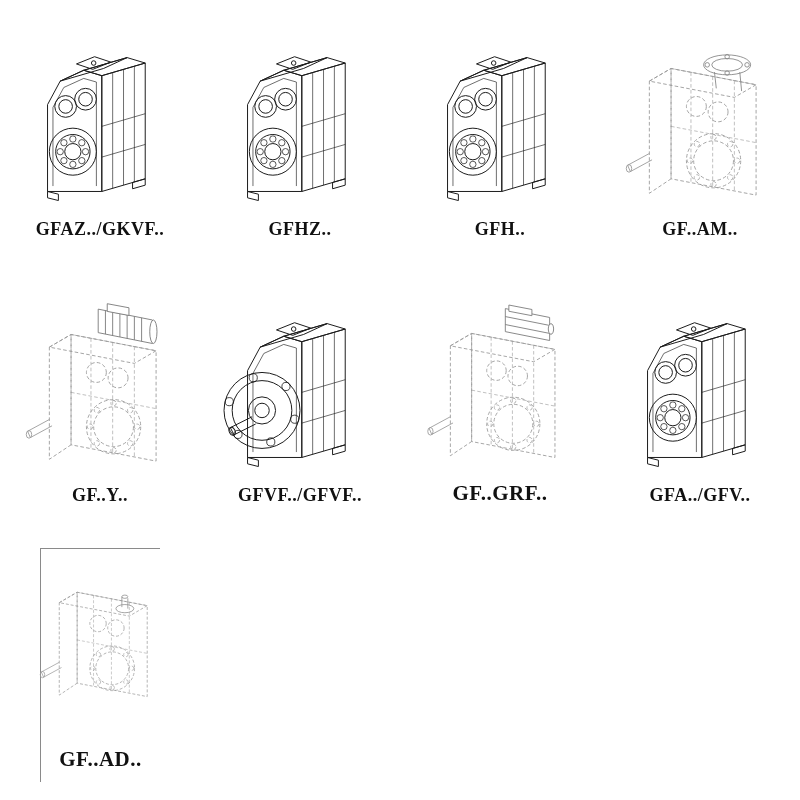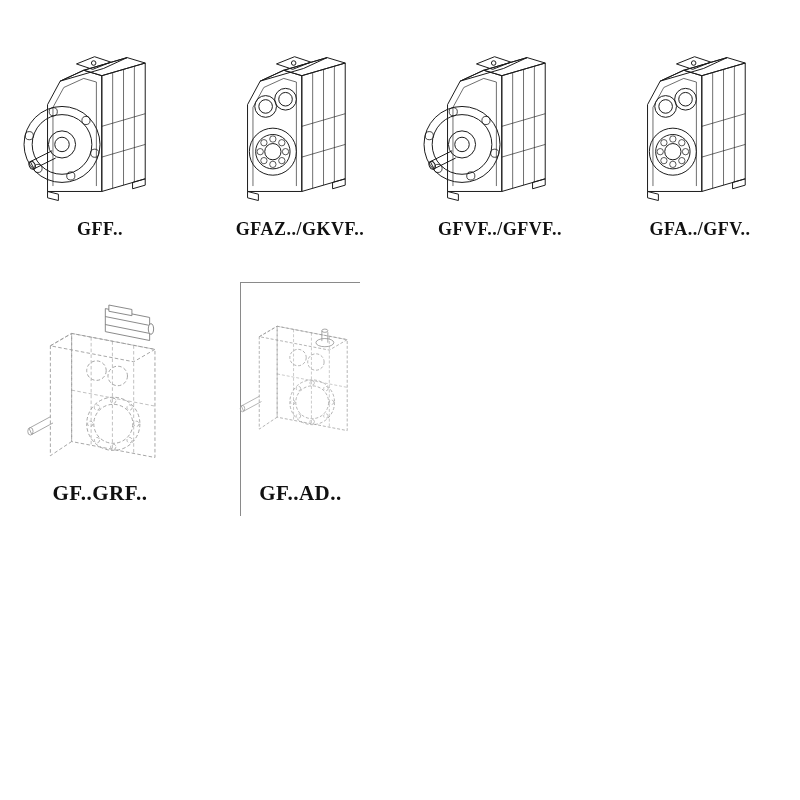--- a/index.html
+++ b/index.html
@@ -144,61 +144,79 @@
         <ellipse cx="122" cy="80" rx="12" ry="5.5"></ellipse>
         <path d="M118,64 L118,78 M126,66 L126,80"></path>
         <ellipse cx="122" cy="64" rx="4" ry="2.2"></ellipse>
       </g>
     </g>
   </defs>
 </svg>
 
 <div class="catalog">
 
+
+  <figure class="cell">
+    <svg class="drawing" viewBox="0 0 180 220">
+        <use href="#g-bores"></use>
+      </svg>
+    <figcaption class="label">GFAZ../GKVF..</figcaption>
+  </figure>
+
+  <figure class="cell">
+    <svg class="drawing" viewBox="0 0 180 220">
+        <use href="#g-bores"></use>
+      </svg>
+    <figcaption class="label">GFHZ..</figcaption>
+  </figure>
+
+
+  <figure class="cell">
+    <svg class="drawing" viewBox="0 0 180 220">
+        <use href="#g-bores"></use>
+      </svg>
+    <figcaption class="label">GFH..</figcaption>
+  </figure>
+
+
+  <figure class="cell">
+    <svg class="drawing" viewBox="0 0 180 220">
+        <use href="#g-am"></use>
+      </svg>
+    <figcaption class="label">GF..AM..</figcaption>
+  </figure>
+
+  <figure class="cell">
+    <svg class="drawing" viewBox="0 0 180 220">
+        <use href="#g-y"></use>
+      </svg>
+    <figcaption class="label">GF..Y..</figcaption>
+  </figure>
+
   <figure class="cell">
     <svg class="drawing" viewBox="0 0 180 220">
         <use href="#g-flange"></use>
       </svg>
-    <figcaption class="label">GFF..</figcaption>
-  </figure>
-
-  <figure class="cell">
-    <svg class="drawing" viewBox="0 0 180 220">
-        <use href="#g-bores"></use>
-      </svg>
-    <figcaption class="label">GFAZ../GKVF..</figcaption>
-  </figure>
-
-
-
-
-
-
-
-  <figure class="cell">
-    <svg class="drawing" viewBox="0 0 180 220">
-        <use href="#g-flange"></use>
-      </svg>
     <figcaption class="label">GFVF../GFVF..</figcaption>
   </figure>
 
   <figure class="cell">
     <svg class="drawing" viewBox="0 0 180 220">
+        <use href="#g-grf"></use>
+      </svg>
+    <figcaption class="label big">GF..GRF..</figcaption>
+  </figure>
+
+  <figure class="cell">
+    <svg class="drawing" viewBox="0 0 180 220">
         <use href="#g-bores"></use>
       </svg>
     <figcaption class="label">GFA../GFV..</figcaption>
   </figure>
 
-  <figure class="cell">
-    <svg class="drawing" viewBox="0 0 180 220">
-        <use href="#g-grf"></use>
-      </svg>
-    <figcaption class="label big">GF..GRF..</figcaption>
-  </figure>
-
   <figure class="cell framed">
     <svg class="drawing" viewBox="0 0 180 220">
         <use href="#g-ad"></use>
       </svg>
     <figcaption class="label big">GF..AD..</figcaption>
   </figure>
 
 </div>
 
 </body></html>

